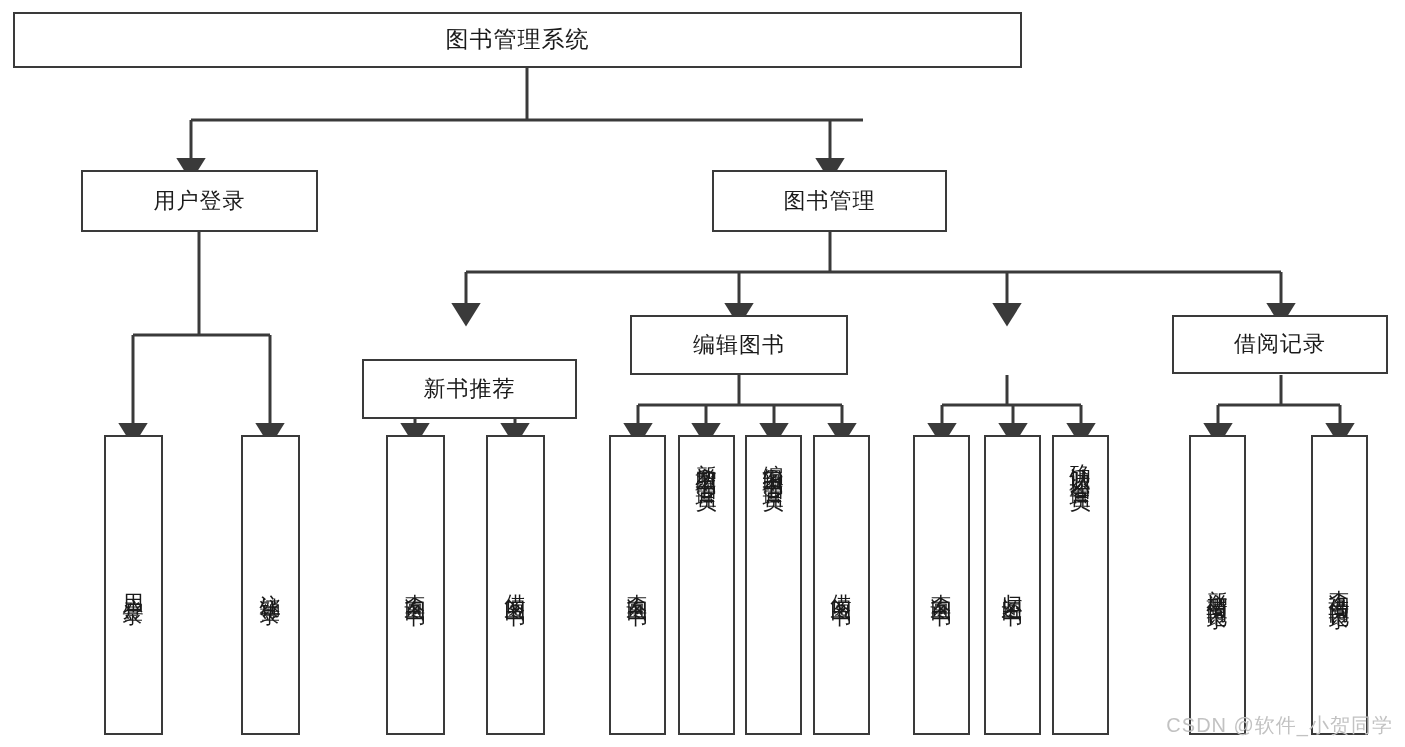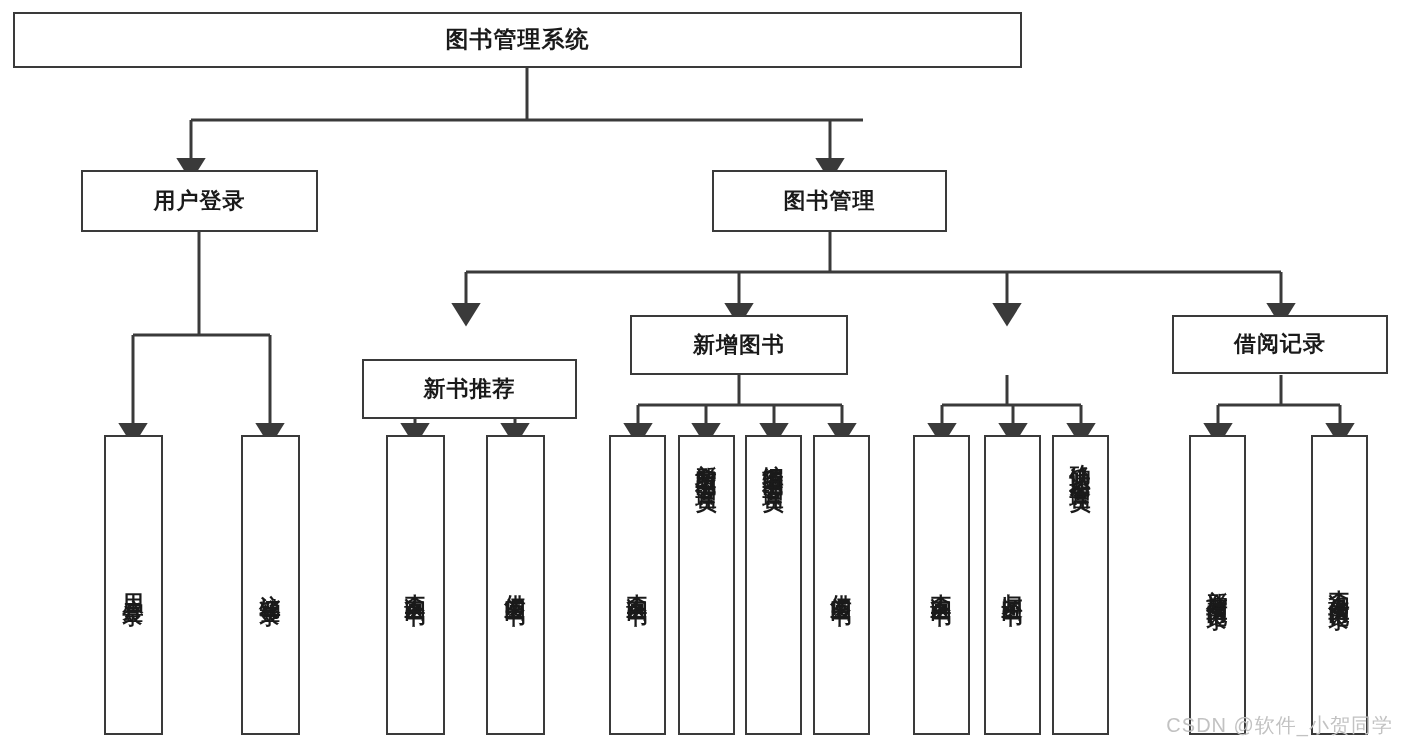--- a/index.html
+++ b/index.html
@@ -25,21 +25,20 @@
   .node{
     position:absolute;
     box-sizing:border-box;
     background:#ffffff;
     border:2px solid #3a3a3a;
     display:flex;
     align-items:center;
     justify-content:center;
     color:#1a1a1a;
     z-index:2;
-    font-weight:bold;
   }
   .node.h{
     
     font-size:22px;
     letter-spacing:1px;
     line-height:1.1;
   }
   .node.root{
     font-size:23px;
   }
@@ -135,21 +134,21 @@
     <span>用户登录</span>
   </div>
   <div class="node h" style="left:712px; top:170px; width:235px; height:62px;">
     <span>图书管理</span>
   </div>
 
   <div class="node h" style="left:362px; top:315px; width:215px; height:60px;margin-top:44px;">
     <span>新书推荐</span>
   </div>
   <div class="node h" style="left:630px; top:315px; width:218px; height:60px;">
-    <span>新增图书</span>
+    <span>编辑图书</span>
   </div>
   <div class="node h" style="left:1172px; top:315px; width:216px; height:59px;">
     <span>借阅记录</span>
   </div>
 
   <div class="node v align-mid" style="left:104px; top:435px; width:59px; height:300px;">
     <span class="vtext">用户登录</span>
   </div>
   <div class="node v align-mid" style="left:241px; top:435px; width:59px; height:300px;">
     <span class="vtext">注销登录</span>

